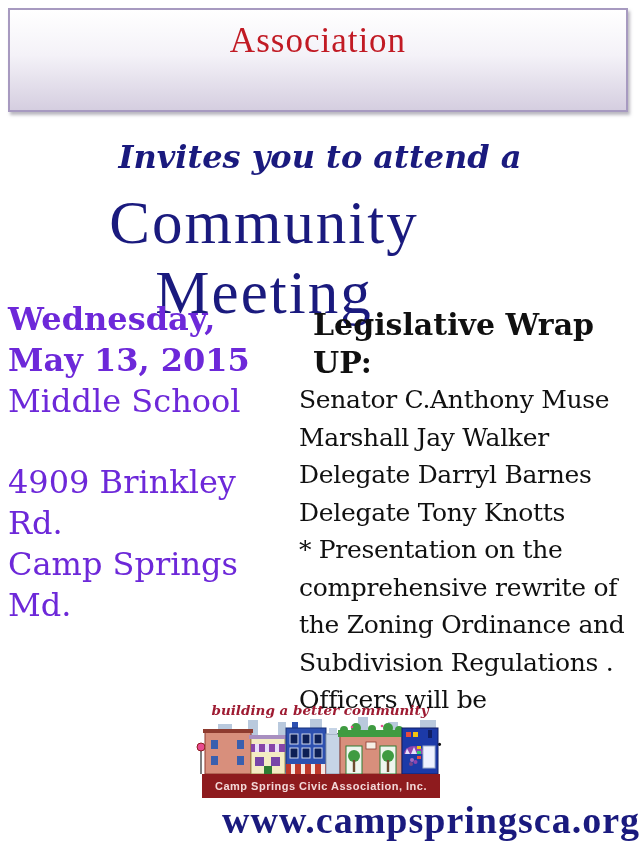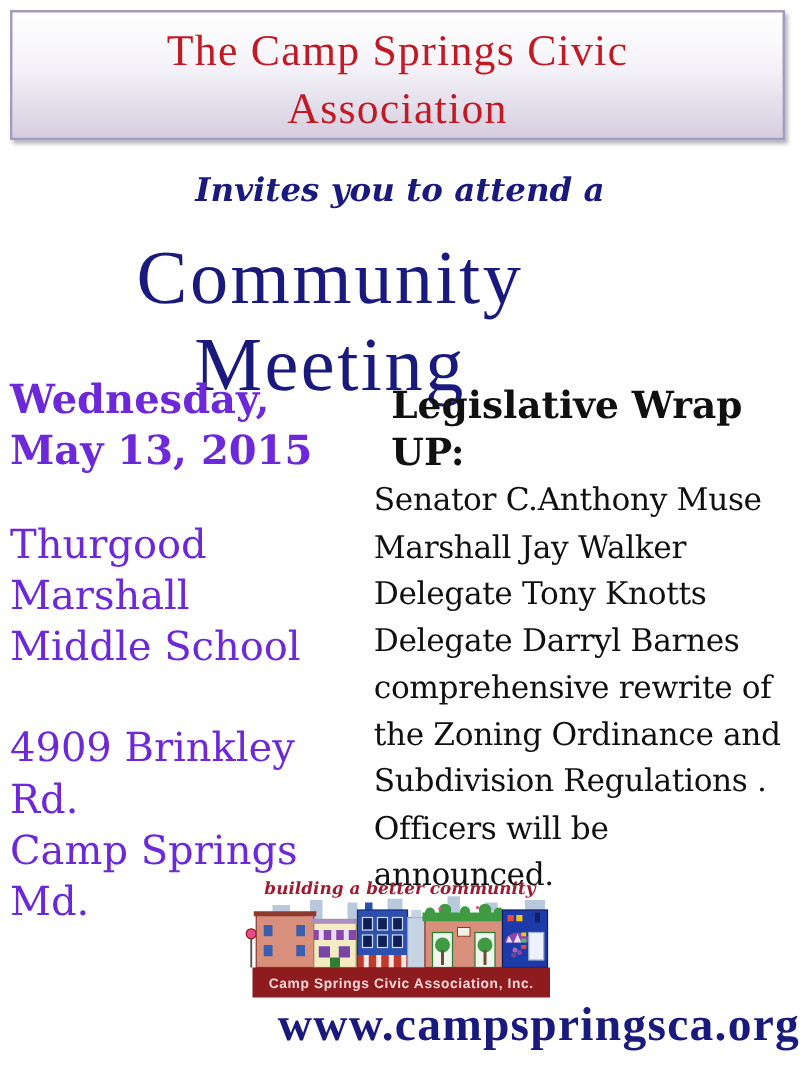--- a/index.html
+++ b/index.html
@@ -20,21 +20,21 @@
   }
   .header-line {
     font-family: "Liberation Serif", serif;
     font-size: 35px; line-height: 46px; color: #c11a24; letter-spacing: 1px;
   }
 
   
   .invite {
     position: absolute; left: 0; top: 138px; width: 640px; text-align: center;
     font-family: "DejaVu Serif", serif; font-style: italic; font-weight: bold;
-    font-size: 26px; color: #1a1a7e; letter-spacing: 0px;
+    font-size: 32px; color: #1a1a7e; letter-spacing: 0px;
   }
 
   
   .main-title {
     position: absolute; left: 0; top: 188px; width: 528px; text-align: center;
     font-family: "Liberation Serif", serif; font-size: 61px; line-height: 70px;
     color: #1a1a7e; letter-spacing: 2px;
   }
 
   
@@ -66,43 +66,42 @@
   .site-url {
     position: absolute; left: 0; top: 798px; width: 640px; text-align: right;
     font-family: "Liberation Serif", serif; font-weight: bold;
     font-size: 38px; color: #1a1a7e; letter-spacing: 1px;
   }
 </style>
 </head>
 <body>
 
 <div class="header-box">
-  <div class="header-line">The Camp Springs Civic</div>
   <div class="header-line">Association</div>
 </div>
 
 <div class="invite">Invites you to attend a</div>
 
 <div class="main-title">Community Meeting</div>
 
 <div class="left-col">
   <div class="bold">Wednesday,</div>
   <div class="bold">May 13, 2015</div>
-  <div class="gap-md">Thurgood Marshall</div>
   <div>Middle School</div>
   <div class="gap-ad">4909 Brinkley Rd.</div>
   <div>Camp Springs Md.</div>
 </div>
 
 <div class="right-col">
   <div class="heading">Legislative Wrap UP:</div>
   <div>Senator C.Anthony Muse</div>
   <div>Marshall Jay Walker</div>
+  <div>Delegate Darryl Barnes</div>
   <div>Delegate Tony Knotts</div>
-  <div>Delegate Darryl Barnes</div>
+  <div>* Presentation on the</div>
   <div>comprehensive rewrite of</div>
   <div>the Zoning Ordinance and</div>
   <div>Subdivision Regulations .</div>
   <div>Officers will be announced.</div>
 </div>
 
 <div class="logo-wrap">
   <svg viewBox="0 0 256 100" width="256" height="100">
 
     <text x="128" y="13" text-anchor="middle" font-family="DejaVu Serif, serif" font-style="italic" font-weight="bold" font-size="13.5" fill="#9e1b32">building a better community</text>

